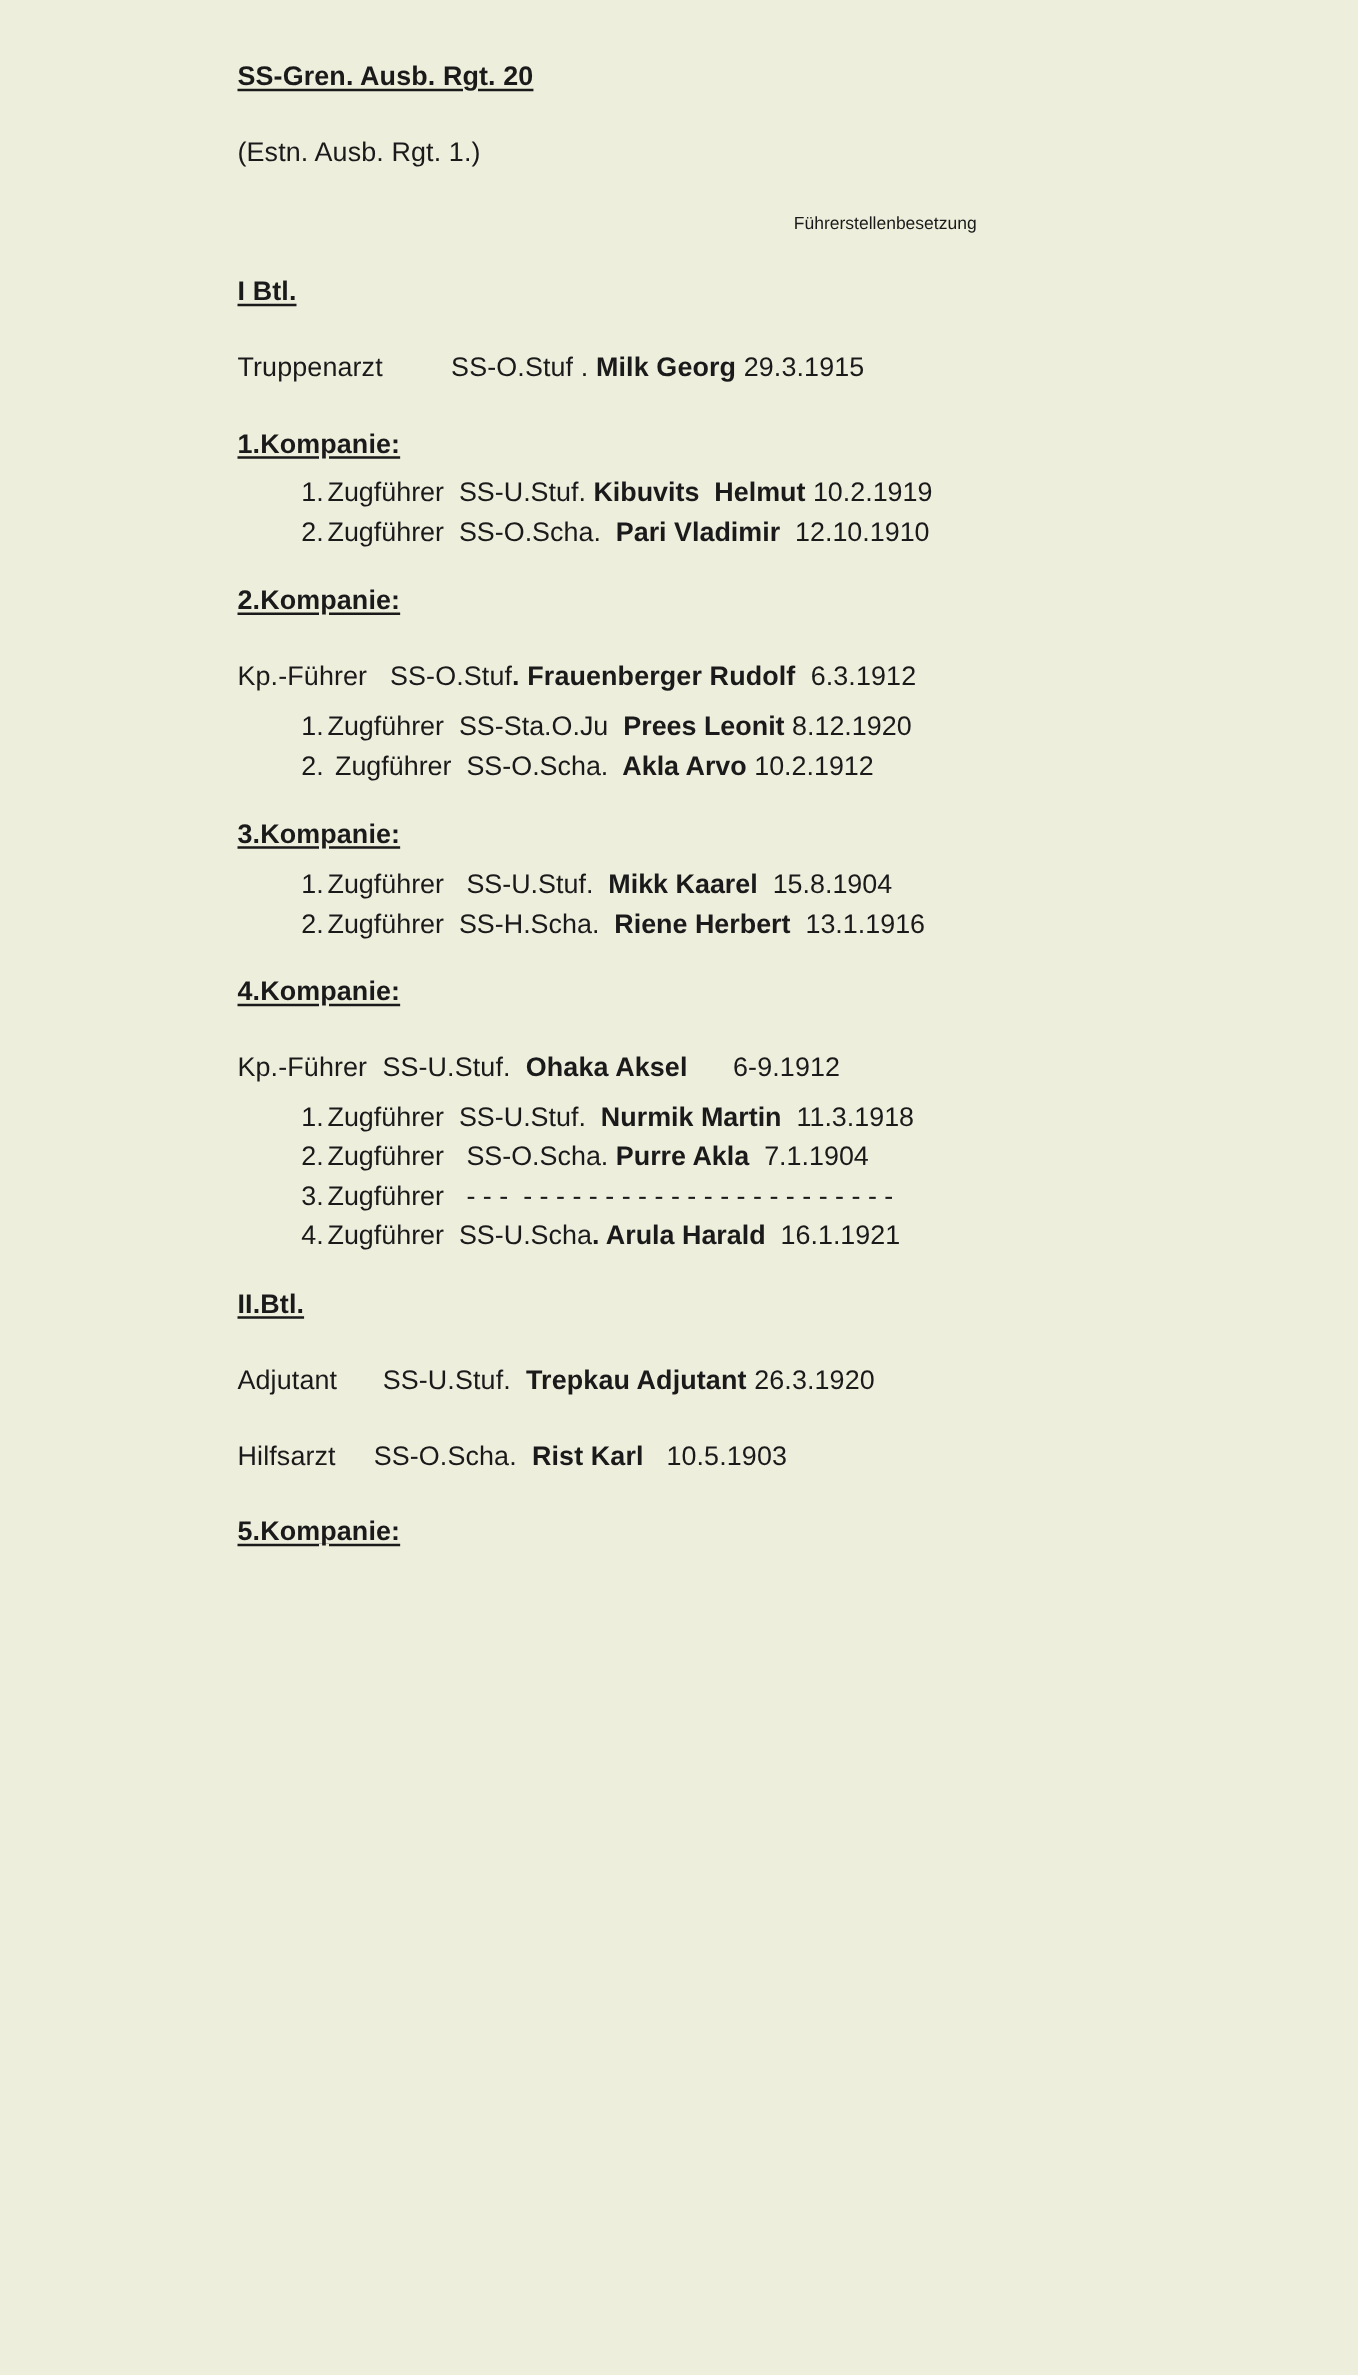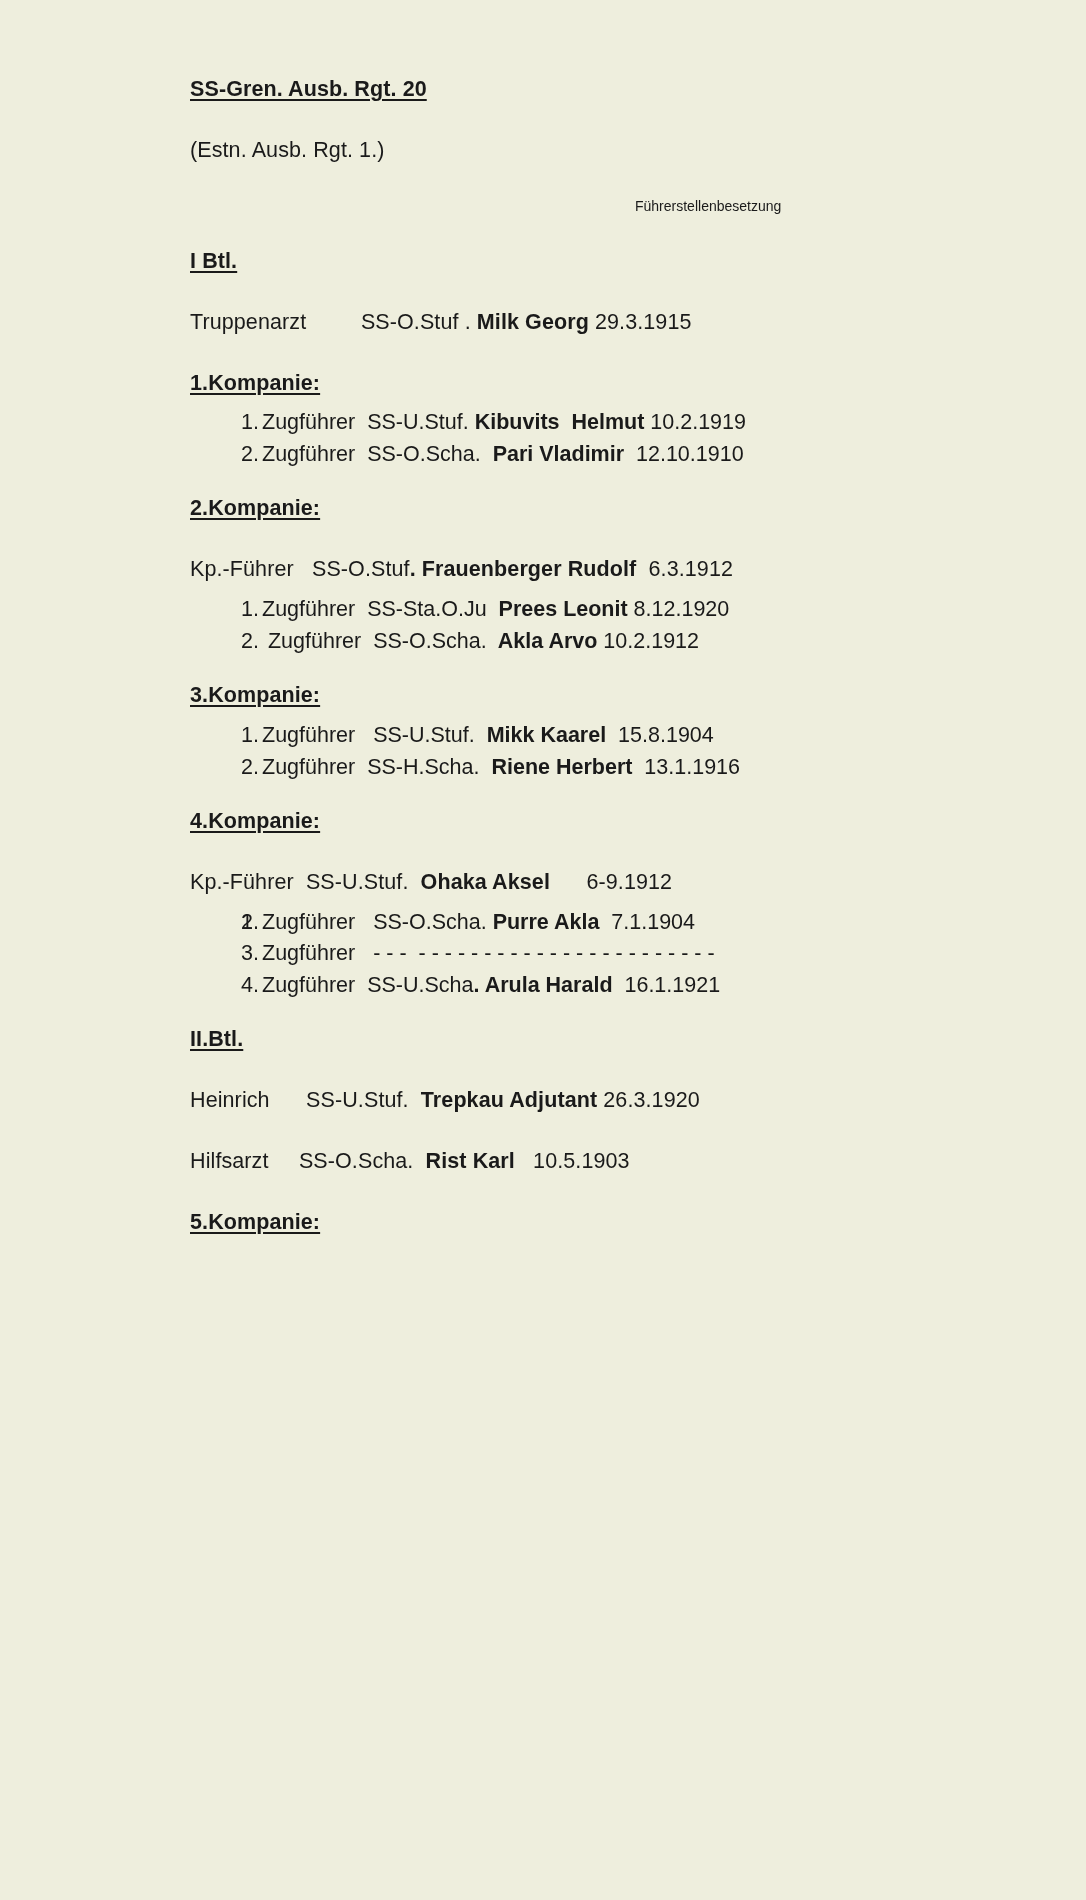--- a/index.html
+++ b/index.html
@@ -12,21 +12,21 @@
     background: #eeeedd;
     font-family: "Liberation Sans", sans-serif;
     color: #1a1a1a;
     overflow: hidden;
   }
   .page {
     position: relative;
     width: 1086px;
     height: 1900px;
     box-sizing: border-box;
-    padding: 76px 0 0 0;
+    padding: 48px 0 0 0;
   }
   .content {
     margin-left: 190px;
     width: 820px;
   }
   .line {
     font-size: 21.5px;
     line-height: 1.25;
     margin: 0 0 34px 0;
     white-space: pre-wrap;
@@ -100,28 +100,28 @@
 
     <p class="line heading">3.Kompanie:</p>
     <ul class="sub-list">
       <li><span class="num">1.</span><span class="txt"><span>Zugführer   SS-U.Stuf. </span><span class="b"> Mikk Kaarel</span><span>  15.8.1904</span></span></li>
       <li><span class="num">2.</span><span class="txt"><span>Zugführer  SS-H.Scha. </span><span class="b"> Riene Herbert</span><span>  13.1.1916</span></span></li>
     </ul>
 
     <p class="line heading">4.Kompanie:</p>
     <p class="line"><span>Kp.-Führer  SS-U.Stuf. </span><span class="b"> Ohaka Aksel</span><span>      6-9.1912</span></p>
     <ul class="sub-list">
-      <li><span class="num">1.</span></li>
+      <li><span class="num">1.</span><span class="txt"><span>Zugführer  SS-U.Stuf. </span><span class="b"> Nurmik Martin</span><span>  11.3.1918</span></span></li>
       <li><span class="num">2.</span><span class="txt"><span>Zugführer   SS-O.Scha.</span><span class="b"> Purre Akla</span><span>  7.1.1904</span></span></li>
       <li><span class="num">3.</span><span class="txt"><span>Zugführer   </span><span class="dashes">- - -  - - - - - - - - - - - - - - - - - - - - - - -</span></span></li>
       <li><span class="num">4.</span><span class="txt"><span>Zugführer  SS-U.Scha</span><span class="b">. Arula Harald</span><span>  16.1.1921</span></span></li>
     </ul>
 
     <p class="line heading">II.Btl.</p>
 
-    <p class="line"><span>Heinrich      SS-U.Stuf. </span><span class="b"> Trepkau Adjutant</span><span> 26.3.1920</span></p>
+    <p class="line"><span>Adjutant      SS-U.Stuf. </span><span class="b"> Trepkau Adjutant</span><span> 26.3.1920</span></p>
 
     <p class="line"><span>Hilfsarzt     SS-O.Scha. </span><span class="b"> Rist Karl</span><span>   10.5.1903</span></p>
 
     <p class="line heading">5.Kompanie:</p>
 
   </div>
 </div>
 
 </body></html>

